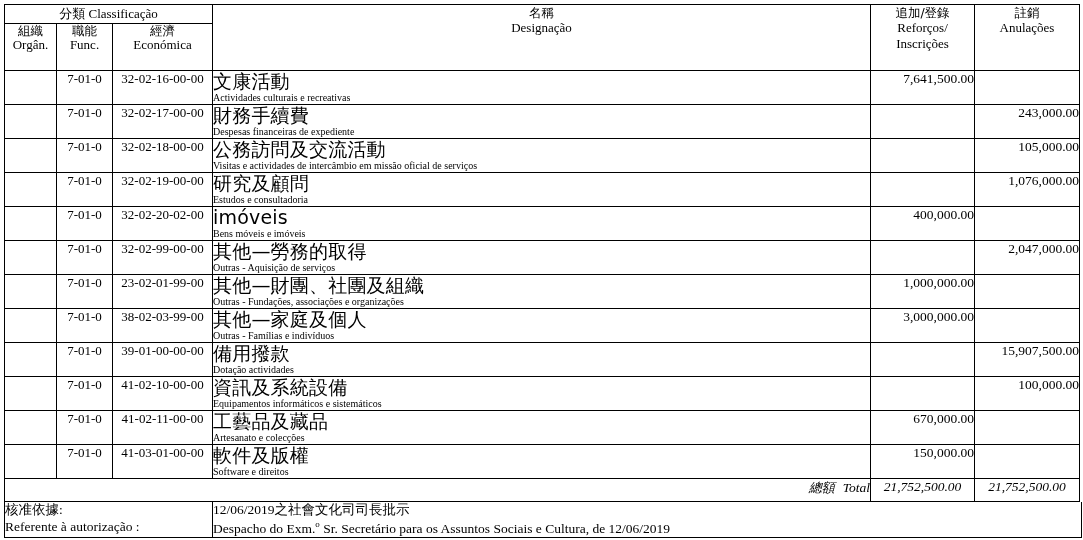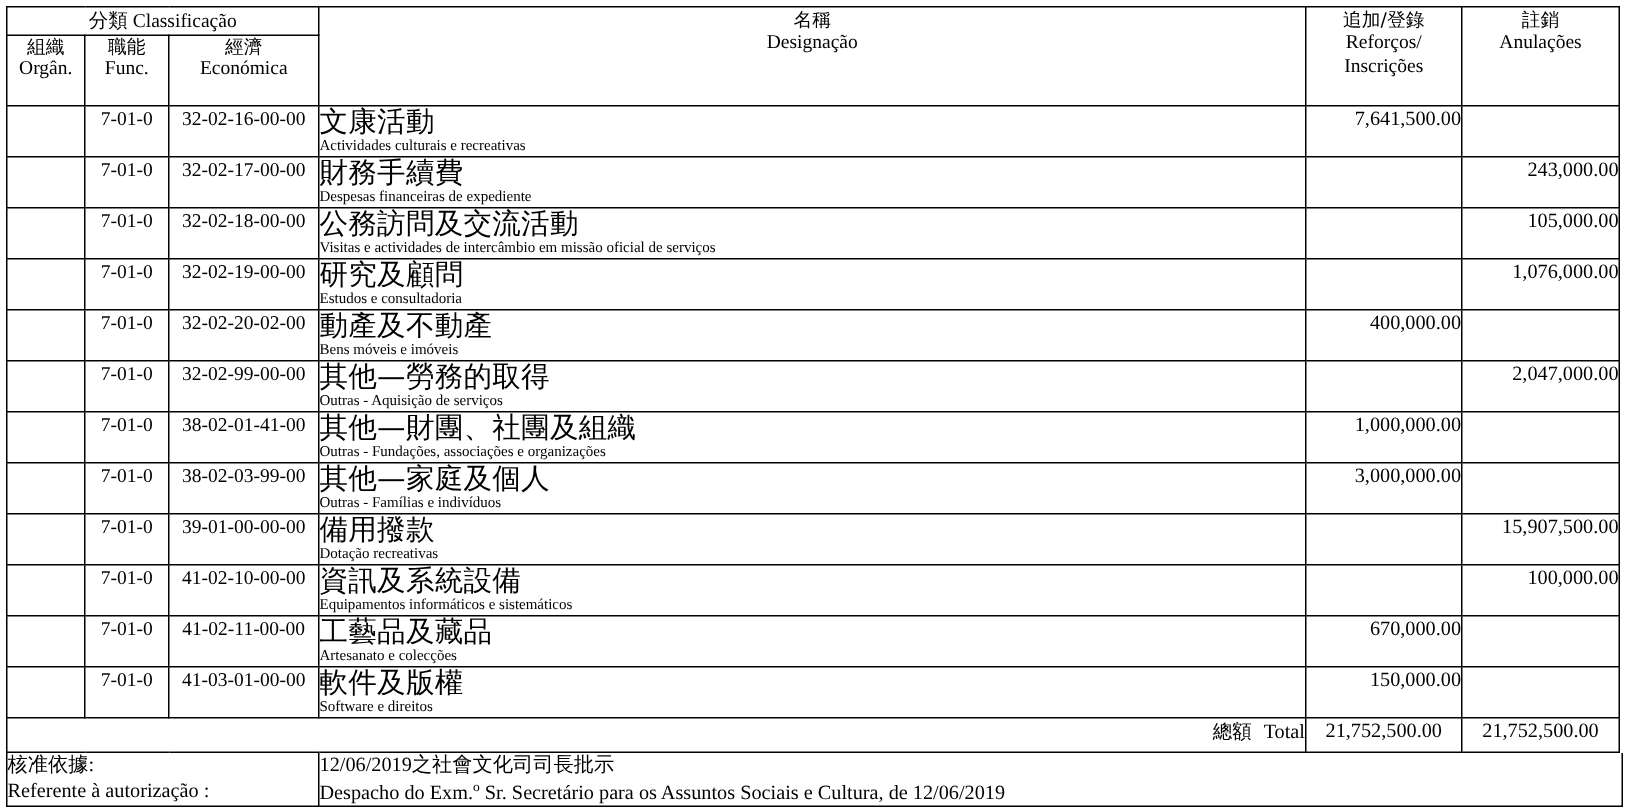--- a/index.html
+++ b/index.html
@@ -97,21 +97,21 @@
     font-family: "DejaVu Sans", sans-serif;
     font-size: 13px;
     margin-right: 8px;
   }
   .tot-amt {
     text-align: center;
     padding: 3px 6px 0 0;
     font-size: 13.5px;
     white-space: nowrap;
   }
-  tr.total-row > td { height: 22px; }
+  tr.total-row > td { height: 22px; font-style: italic; }
   
   .foot-table {
     border-collapse: collapse;
     table-layout: fixed;
     width: 1077px;
     margin: 0 0 0 4px;
     font-size: 13px;
   }
   .foot-table td {
     border: 1px solid #000000;
@@ -222,41 +222,41 @@
             <span class="pt">Estudos e consultadoria</span>
           </td>
           <td class="r-amt"></td>
           <td class="r-amt">1,076,000.00</td>
         </tr>
         <tr class="data-row">
           <td class="r-org"></td>
           <td class="r-func">7-01-0</td>
           <td class="r-econ">32-02-20-02-00</td>
           <td class="r-desig">
-            <span class="cn">動產及不動產</span>
+            <span class="cn">imóveis</span>
             <span class="pt">Bens móveis e imóveis</span>
           </td>
           <td class="r-amt">400,000.00</td>
           <td class="r-amt"></td>
         </tr>
         <tr class="data-row">
           <td class="r-org"></td>
           <td class="r-func">7-01-0</td>
           <td class="r-econ">32-02-99-00-00</td>
           <td class="r-desig">
             <span class="cn">其他—勞務的取得</span>
             <span class="pt">Outras - Aquisição de serviços</span>
           </td>
           <td class="r-amt"></td>
           <td class="r-amt">2,047,000.00</td>
         </tr>
         <tr class="data-row">
           <td class="r-org"></td>
           <td class="r-func">7-01-0</td>
-          <td class="r-econ">38-02-01-41-00</td>
+          <td class="r-econ">23-02-01-99-00</td>
           <td class="r-desig">
             <span class="cn">其他—財團、社團及組織</span>
             <span class="pt">Outras - Fundações, associações e organizações</span>
           </td>
           <td class="r-amt">1,000,000.00</td>
           <td class="r-amt"></td>
         </tr>
         <tr class="data-row">
           <td class="r-org"></td>
           <td class="r-func">7-01-0</td>
@@ -267,21 +267,21 @@
           </td>
           <td class="r-amt">3,000,000.00</td>
           <td class="r-amt"></td>
         </tr>
         <tr class="data-row">
           <td class="r-org"></td>
           <td class="r-func">7-01-0</td>
           <td class="r-econ">39-01-00-00-00</td>
           <td class="r-desig">
             <span class="cn">備用撥款</span>
-            <span class="pt">Dotação recreativas</span>
+            <span class="pt">Dotação actividades</span>
           </td>
           <td class="r-amt"></td>
           <td class="r-amt">15,907,500.00</td>
         </tr>
         <tr class="data-row">
           <td class="r-org"></td>
           <td class="r-func">7-01-0</td>
           <td class="r-econ">41-02-10-00-00</td>
           <td class="r-desig">
             <span class="cn">資訊及系統設備</span>

